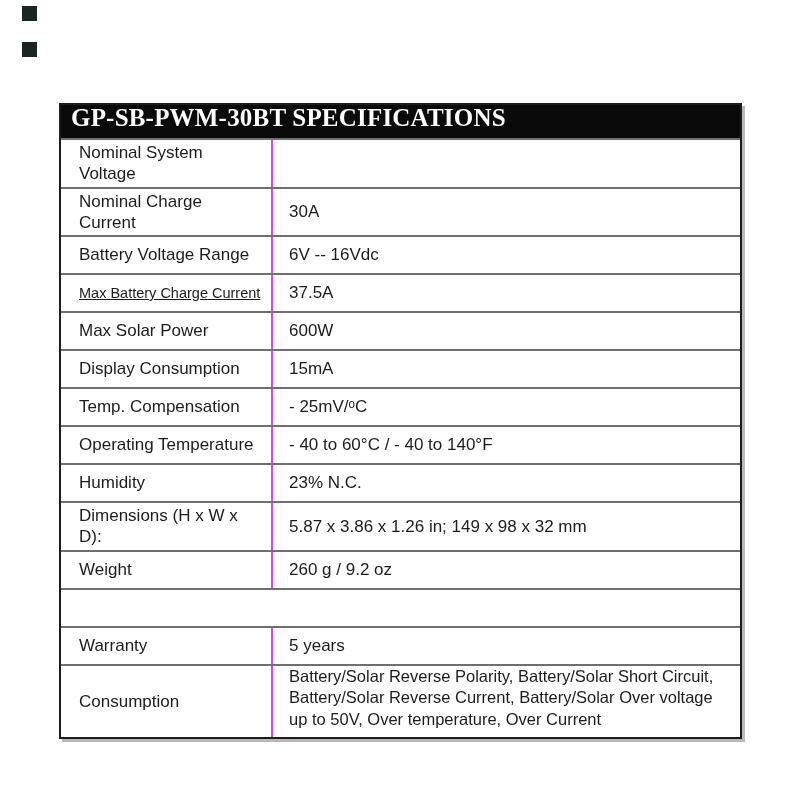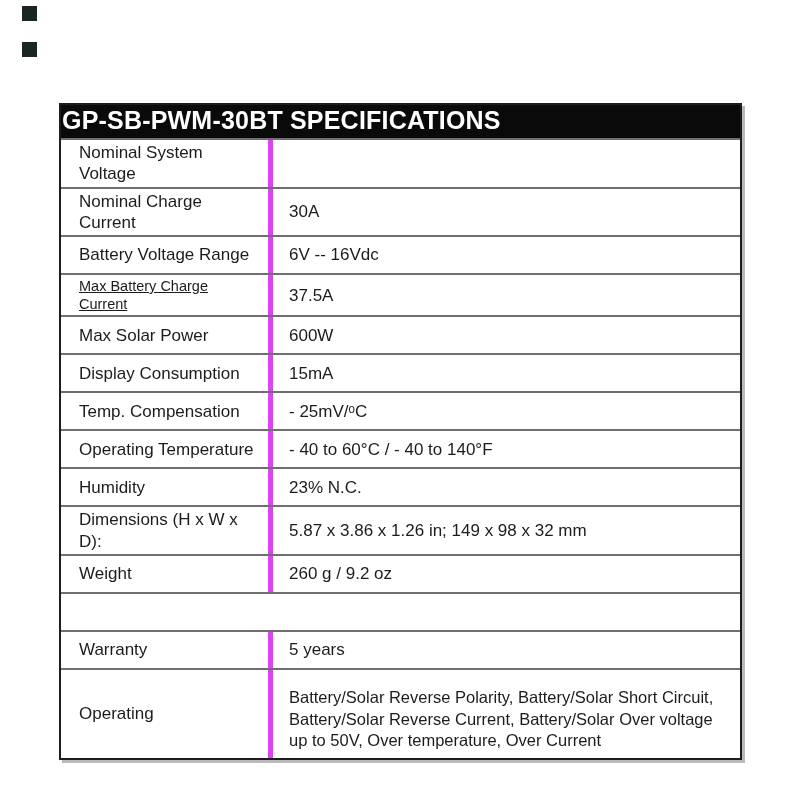--- a/index.html
+++ b/index.html
@@ -29,23 +29,23 @@
     background: #ffffff;
     border: 2px solid #1d1d1d;
     box-shadow: 3px 3px 0 #b9b9b9;
   }
 
   .titlebar {
     height: 33px;
     background: #0a0a0a;
     color: #ffffff;
     display: flex;
-    align-items: center;
-    padding-left: 1px;
+    padding-left: 10px;
     overflow: hidden;
+    font-family: Liberation Serif, serif;
   }
   .titlebar .title-text {
     font-size: 25px;
     font-weight: bold;
     letter-spacing: 0.2px;
     white-space: nowrap;
     transform: translateY(-1px);
   }
 
   .spec-row {
@@ -57,31 +57,31 @@
   .spec-row:first-of-type { border-top: none; min-height: 38px; }
   .spec-row.tall { min-height: 68px; }
 
   .cell {
     display: flex;
     align-items: center;
     font-size: 17px;
     line-height: 1.25;
   }
   .cell.label {
-    border-right: 5px solid #d946ef;
+    border-right: 2px solid #d946ef;
     padding: 2px 8px 2px 18px;
   }
   .cell.value {
     padding: 2px 8px 2px 16px;
   }
   .cell.label.small-label { font-size: 14.5px; text-decoration: underline; }
   .cell.value.multiline {
     font-size: 16.5px;
     line-height: 1.32;
-    padding-top: 17px;
+    padding-top: 0;
     padding-bottom: 6px;
   }
 </style>
 </head>
 <body>
 
 <div class="corner-square sq1"></div>
 <div class="corner-square sq2"></div>
 
 <div class="sheet">
@@ -133,17 +133,17 @@
     <div class="cell label">Weight</div>
     <div class="cell value">260 g / 9.2 oz</div>
   </div>
   <div class="spec-row">
   </div>
   <div class="spec-row">
     <div class="cell label">Warranty</div>
     <div class="cell value">5 years</div>
   </div>
   <div class="spec-row tall">
-    <div class="cell label">Operating</div>
+    <div class="cell label">Consumption</div>
     <div class="cell value multiline">Battery/Solar Reverse Polarity, Battery/Solar Short Circuit, Battery/Solar Reverse Current, Battery/Solar Over voltage up to 50V, Over temperature, Over Current</div>
   </div>
 
 </div>
 
 </body></html>

